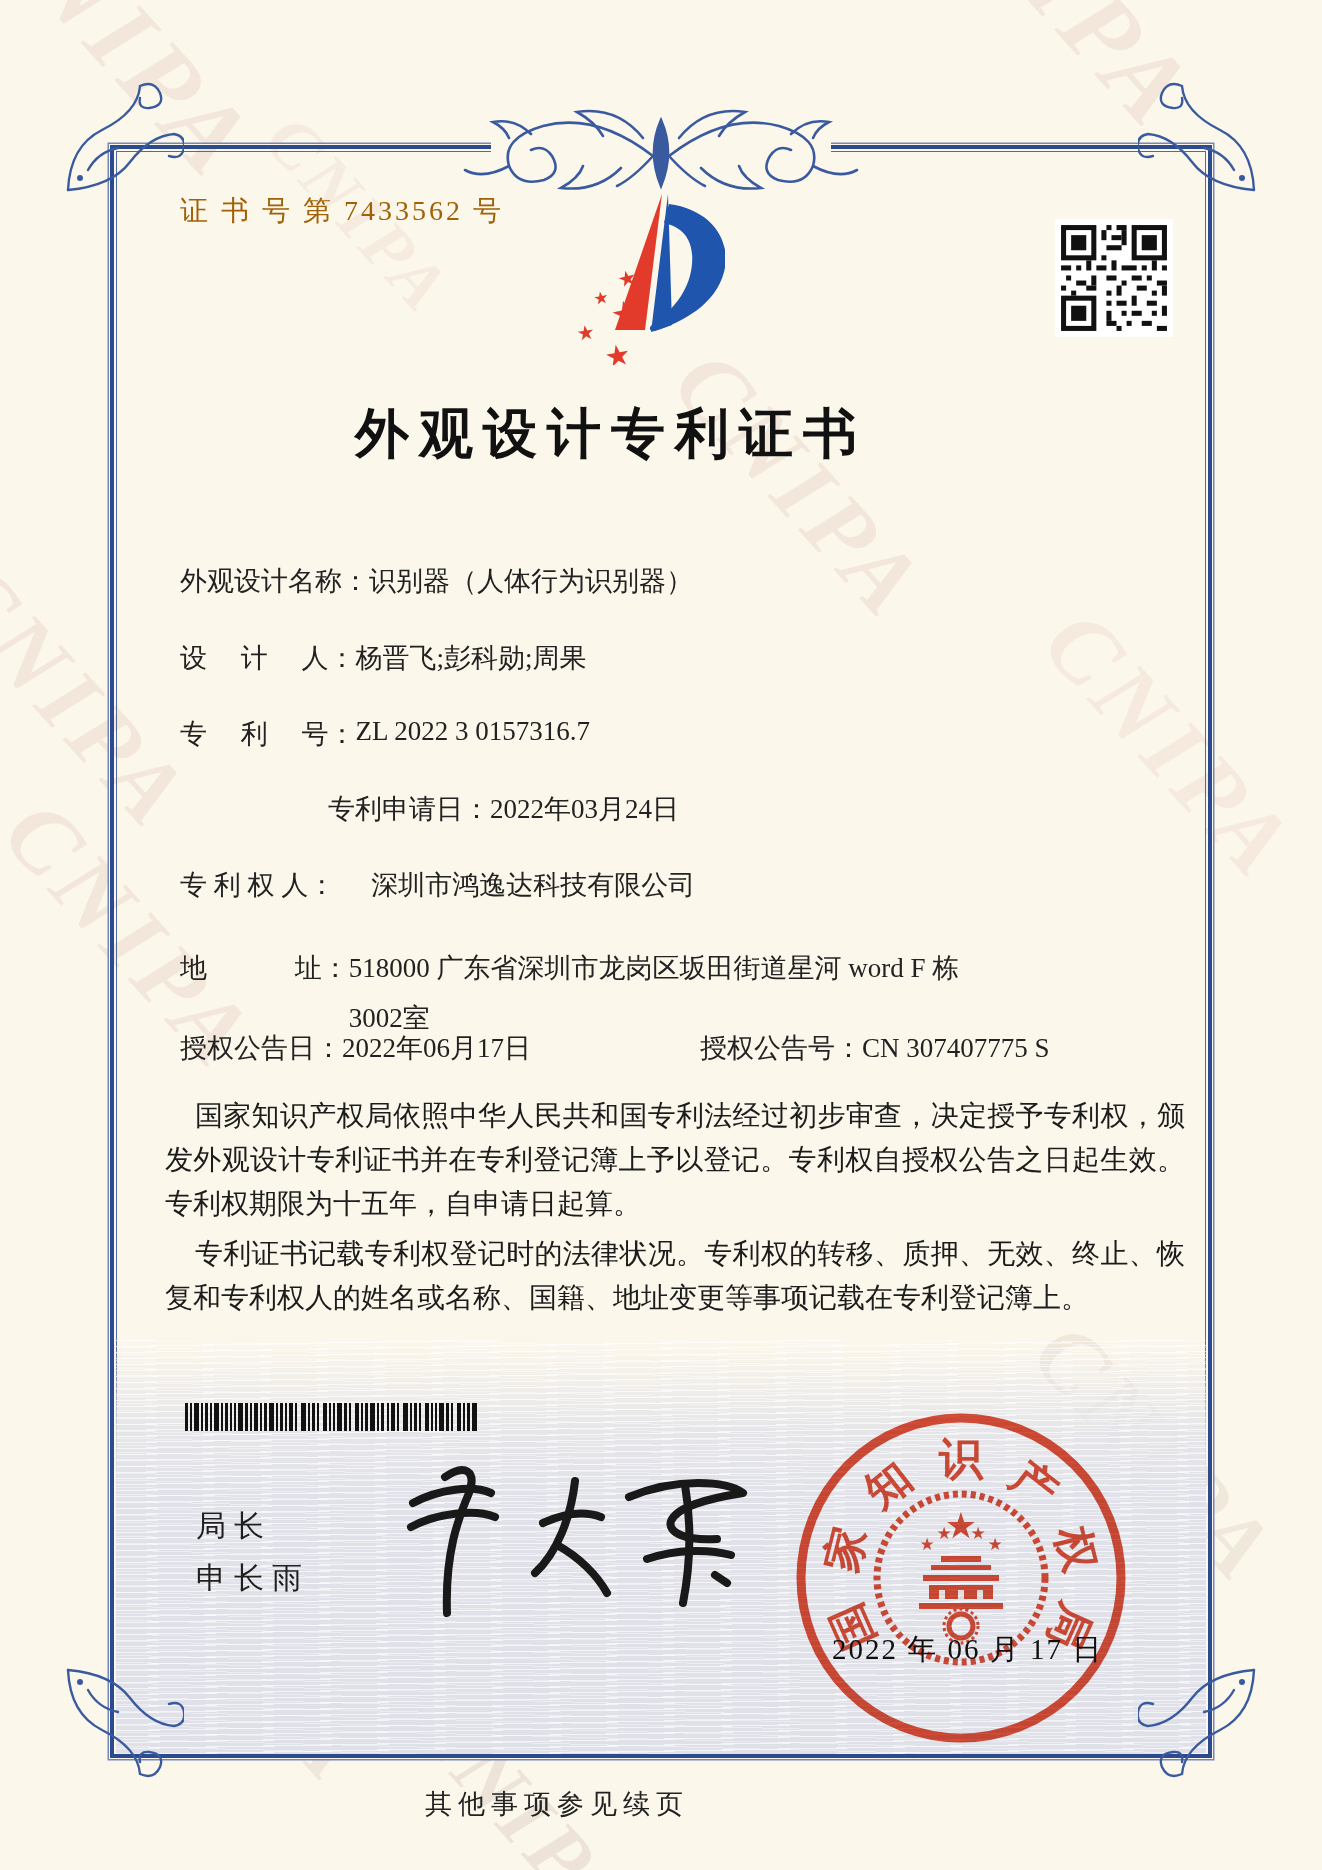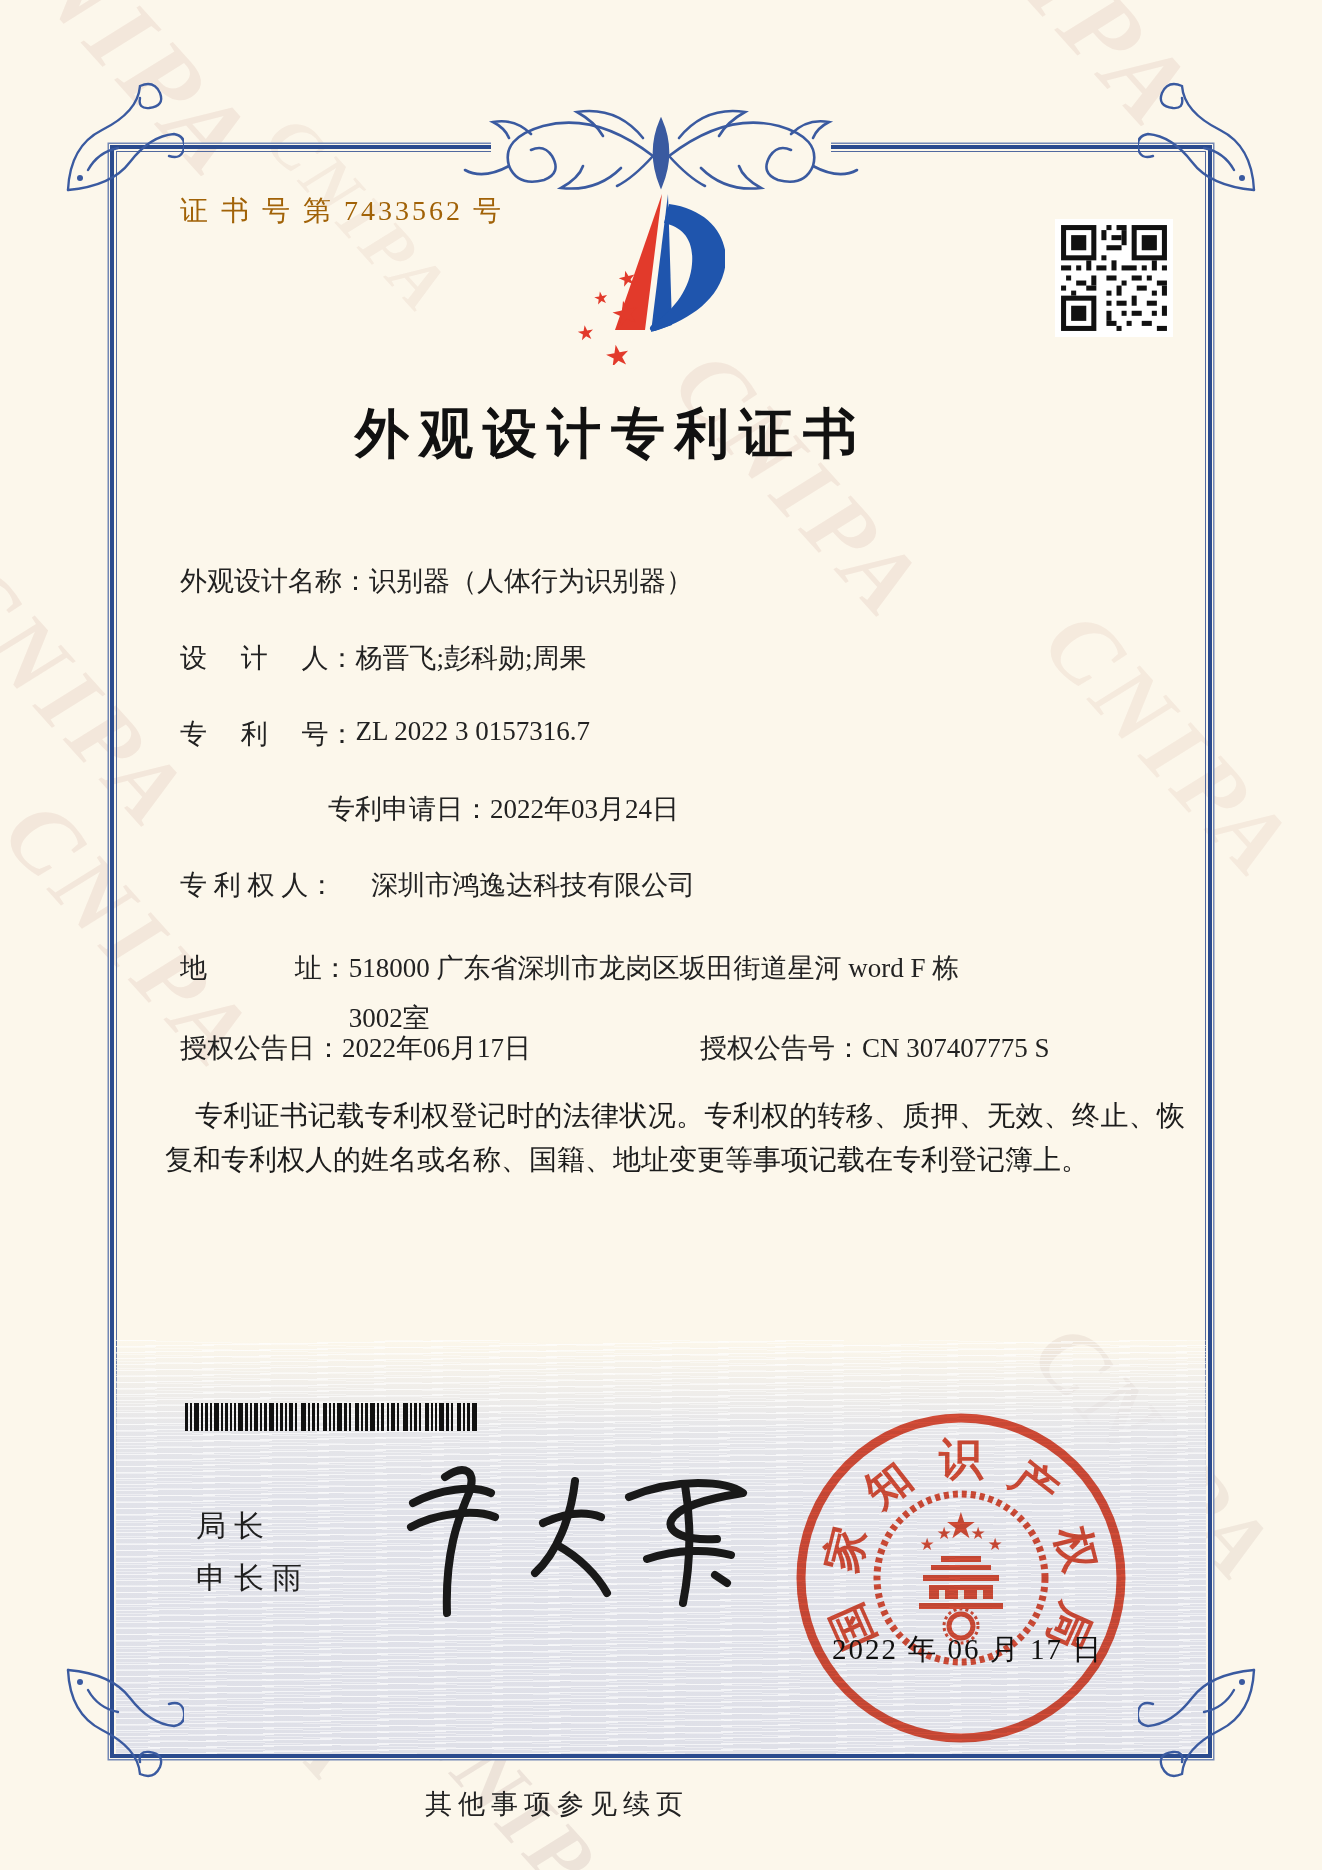--- a/index.html
+++ b/index.html
@@ -262,20 +262,21 @@
     <span class="lab">地　　　 址：</span>
     <span class="val" style="width:660px;">518000 广东省深圳市龙岗区坂田街道星河 word F 栋 3002室</span>
   </div>
 
   <div class="grantrow">
     <span>授权公告日：</span><span>2022年06月17日</span>
     <span class="col2"><span>授权公告号：</span><span>CN 307407775 S</span></span>
   </div>
 
   <div class="paras">
+    <p>国家知识产权局依照中华人民共和国专利法经过初步审查，决定授予专利权，颁发外观设计专利证书并在专利登记簿上予以登记。专利权自授权公告之日起生效。专利权期限为十五年，自申请日起算。</p>
     <p>专利证书记载专利权登记时的法律状况。专利权的转移、质押、无效、终止、恢复和专利权人的姓名或名称、国籍、地址变更等事项记载在专利登记簿上。</p>
   </div>
 
   <svg id="barcode" viewBox="0 0 292 28" preserveAspectRatio="none">
     <g fill="#111">
       <rect x="0" width="3" height="28"></rect>
         <rect x="5" width="2" height="28"></rect>
         <rect x="9" width="5" height="28"></rect>
         <rect x="16" width="2" height="28"></rect>
       <rect x="20" width="3" height="28"></rect>

